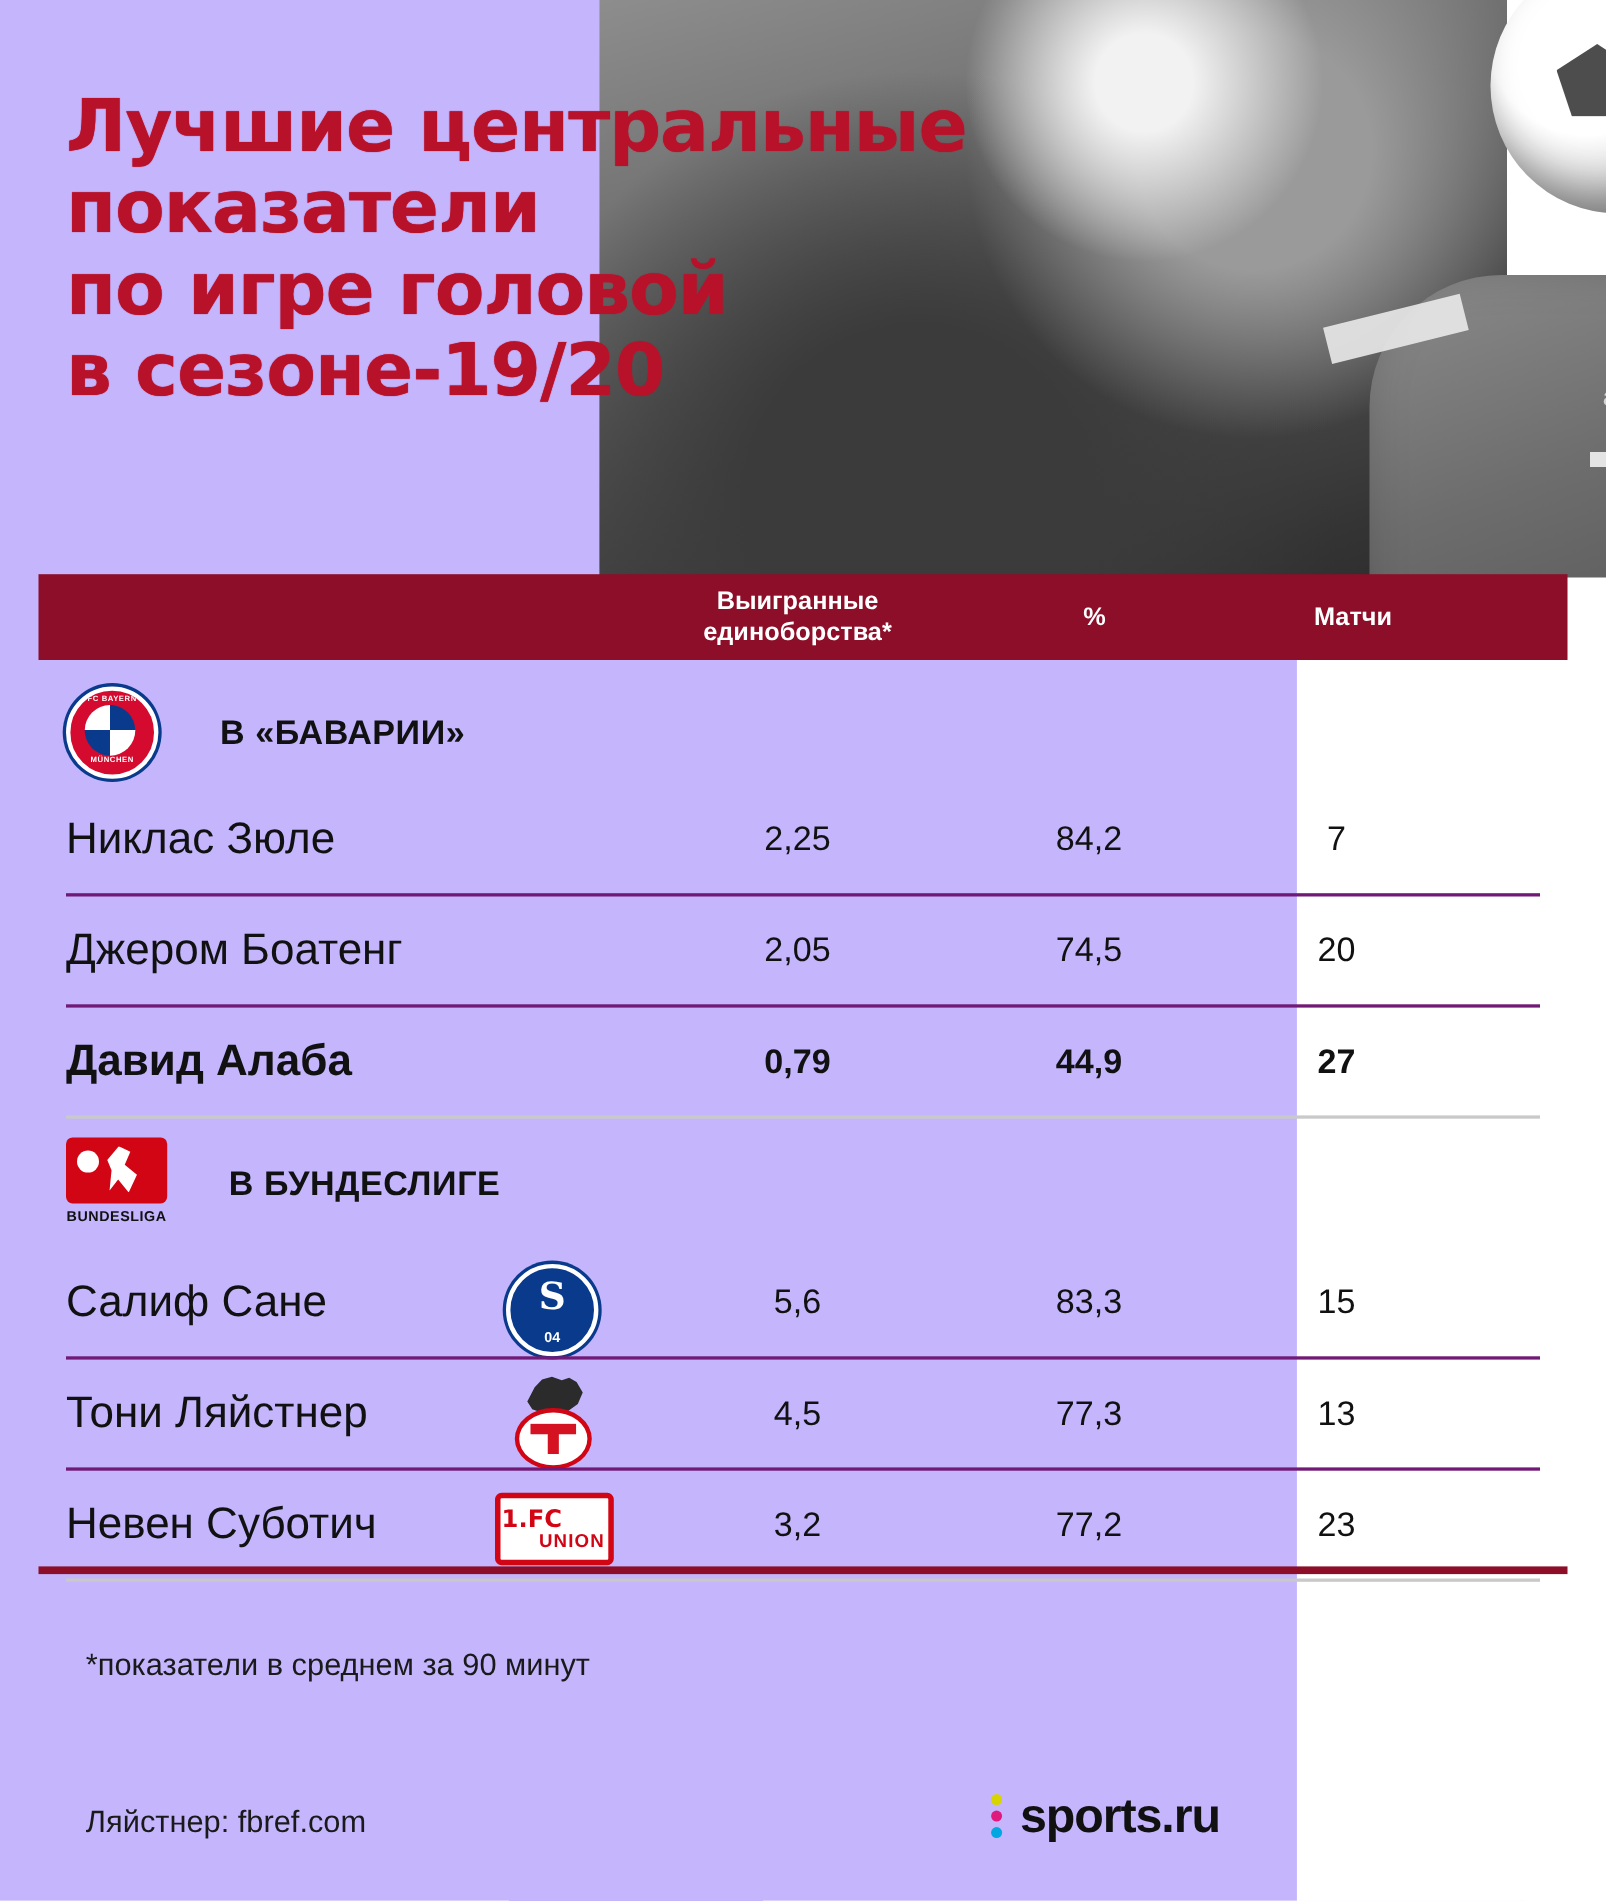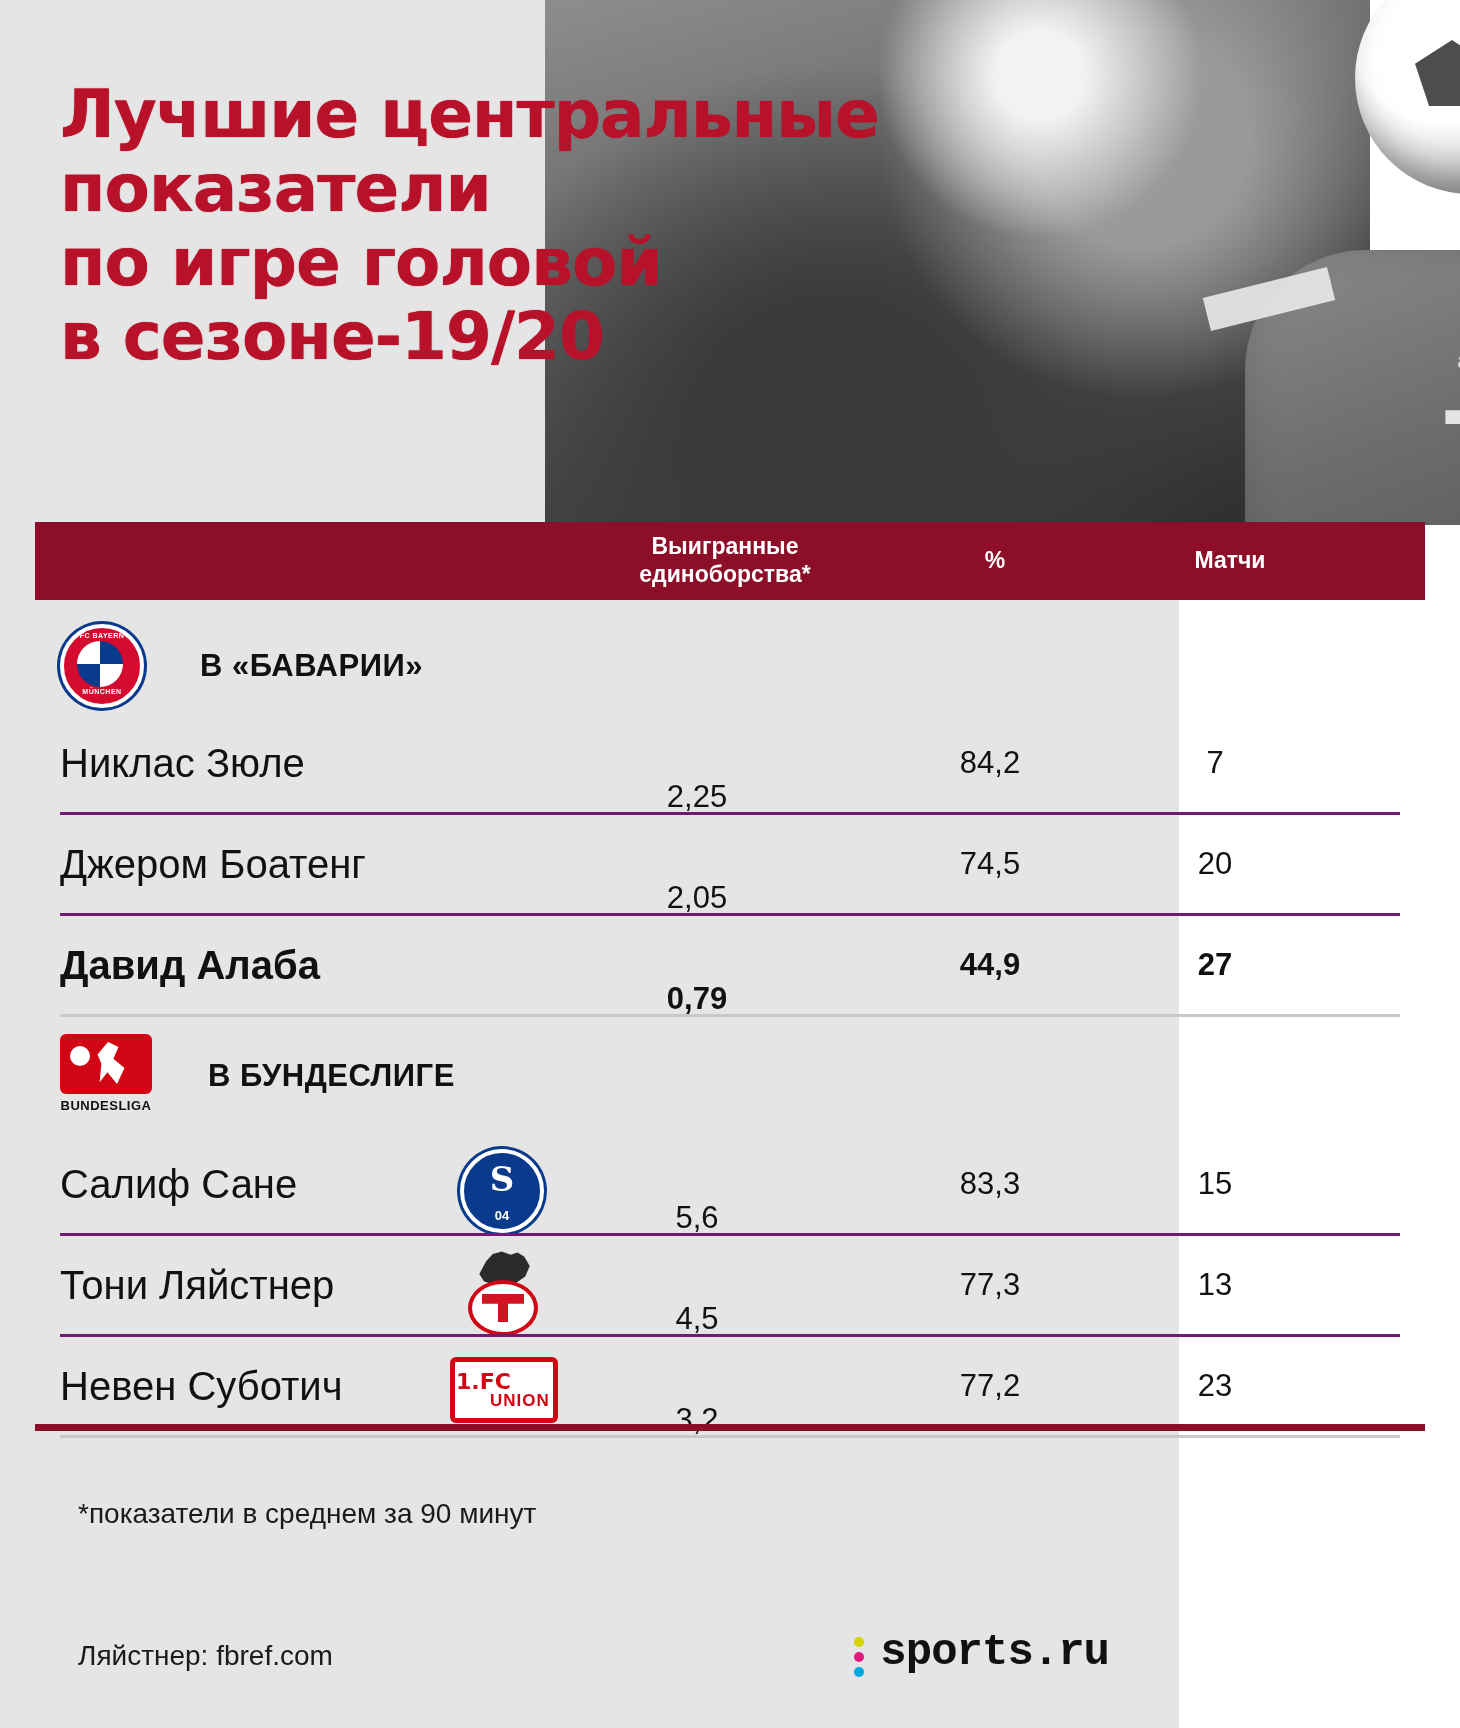--- a/index.html
+++ b/index.html
@@ -13,21 +13,21 @@
     font-family: "Liberation Sans", sans-serif;
     color: #111111;
     overflow: hidden;
     position: relative;
   }
 
   .infographic {
     position: relative;
     width: 1179px;
     height: 1728px;
-    background: #e5e5e5;
+    background: #c4b5fd;
   }
 
   
   .hero {
     position: absolute;
     left: 0; top: 0;
     width: 1460px;
     height: 525px;
     overflow: hidden;
   }
@@ -186,21 +186,21 @@
     width: 86px; height: 70px;
   }
   .cell-v1, .cell-v2, .cell-v3 {
     position: absolute;
     top: 50%;
     transform: translateY(-50%);
     font-size: 31px;
     text-align: center;
     color: #111;
   }
-  .cell-v1 { left: 492px; width: 290px; margin-top: 34px; }
+  .cell-v1 { left: 520px; width: 290px; }
   .cell-v2 { left: 830px; width: 200px; }
   .cell-v3 { left: 1040px; width: 230px; }
   .bold .cell-name,
   .bold .cell-v1,
   .bold .cell-v2,
   .bold .cell-v3 { font-weight: bold; }
 
   
   .crest { position: relative; width: 76px; height: 76px; }
 
@@ -338,23 +338,22 @@
   .source {
     position: absolute;
     left: 78px; top: 1640px;
     font-size: 28px;
     color: #1a1a1a;
   }
   .brand {
     position: absolute;
     right: 70px; top: 1625px;
     display: flex;
-    align-items: flex-end;
+    align-items: center;
     height: 52px;
-    font-family: Liberation Mono, monospace;
   }
   .brand-dots {
     width: 14px; height: 40px;
     display: flex; flex-direction: column; justify-content: space-between;
     margin-right: 12px;
   }
   .brand-dots i {
     display: block; width: 10px; height: 10px; border-radius: 50%;
   }
   .brand-dots i:nth-child(1) { background: #d8d400; }

